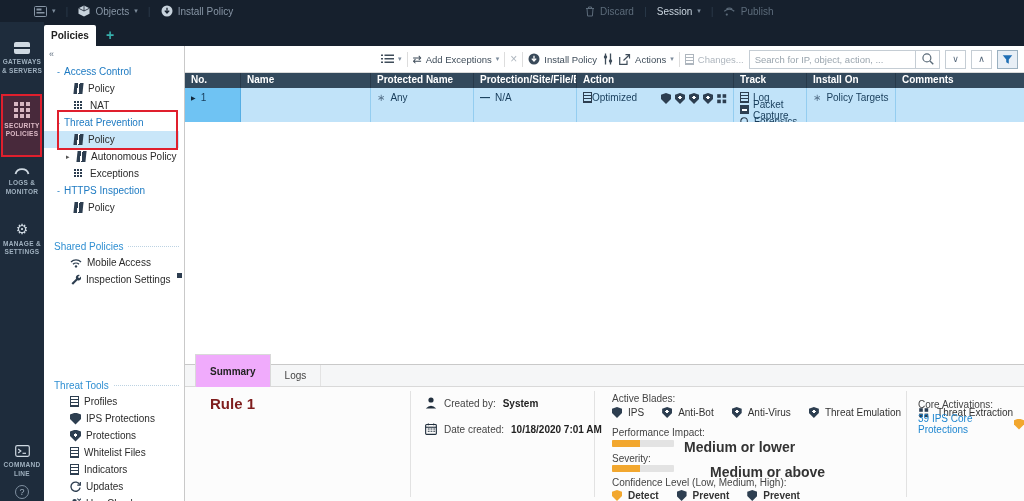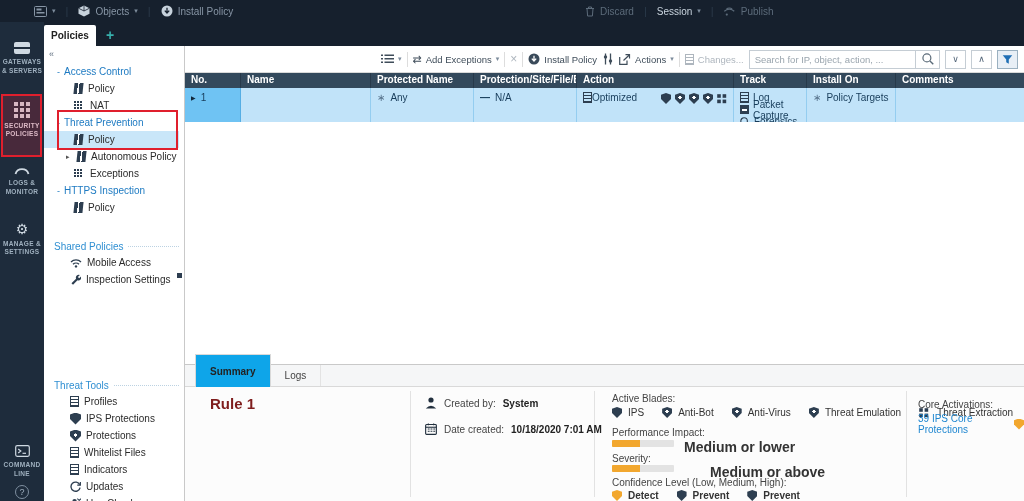--- a/index.html
+++ b/index.html
@@ -96,21 +96,21 @@
   #action-cell { display:flex; align-items:flex-start; padding-right:4px; }
   #action-blades { margin-left:auto; display:flex; align-items:center; gap:4px; padding-top:1px; }
   .track-line { display:flex; align-items:center; gap:4px; height:11px; margin-bottom:1px; }
   .i-box { width:9px; height:9px; background:#2d3e50; flex:0 0 9px;
     background-image:linear-gradient(#fff 0 0); background-size:5px 2px; background-position:2px 4px; background-repeat:no-repeat; }
   .ast { color:#55718a; font-size:10px; }
 
   
   #bottom { position:absolute; left:0; right:0; top:318px; bottom:0; background:#fcfcfc; border-top:1px solid #c9c9c9; }
   #sum-tabs { height:22px; background:#f5f6f7; border-bottom:1px solid #d9d9d9; display:flex; align-items:flex-end; padding-left:10px; font-size:10px; }
-  #tab-summary { height:21px; margin-bottom:-1px; background:#0ea5e9; border:1px solid #d9d9d9; border-bottom:none;
+  #tab-summary { height:21px; margin-bottom:-1px; background:#f0abfc; border:1px solid #d9d9d9; border-bottom:none;
     padding:16px 14px; display:flex; align-items:center; font-weight:bold; color:#222; }
   #tab-logs { height:21px; padding:0 14px; display:flex; align-items:center; color:#444; border-right:1px solid #e3e3e3; }
   .bdiv { position:absolute; top:26px; bottom:4px; width:1px; background:#e2e2e2; }
   #rule-title { position:absolute; left:25px; top:30px; font-size:15px; font-weight:bold; color:#7f1d1d; }
   .meta-row { position:absolute; display:flex; align-items:center; gap:7px; font-size:10px; color:#444; }
   .meta-row b { color:#222; }
   .sec-label { position:absolute; font-size:10px; color:#444; }
   .blade-row { position:absolute; display:flex; align-items:center; gap:6px; font-size:10px; color:#333; }
   .blade-row .gap { width:6px; }
   .meter { position:absolute; width:62px; height:7px; background:#e3e3e3; border-radius:1px; }

